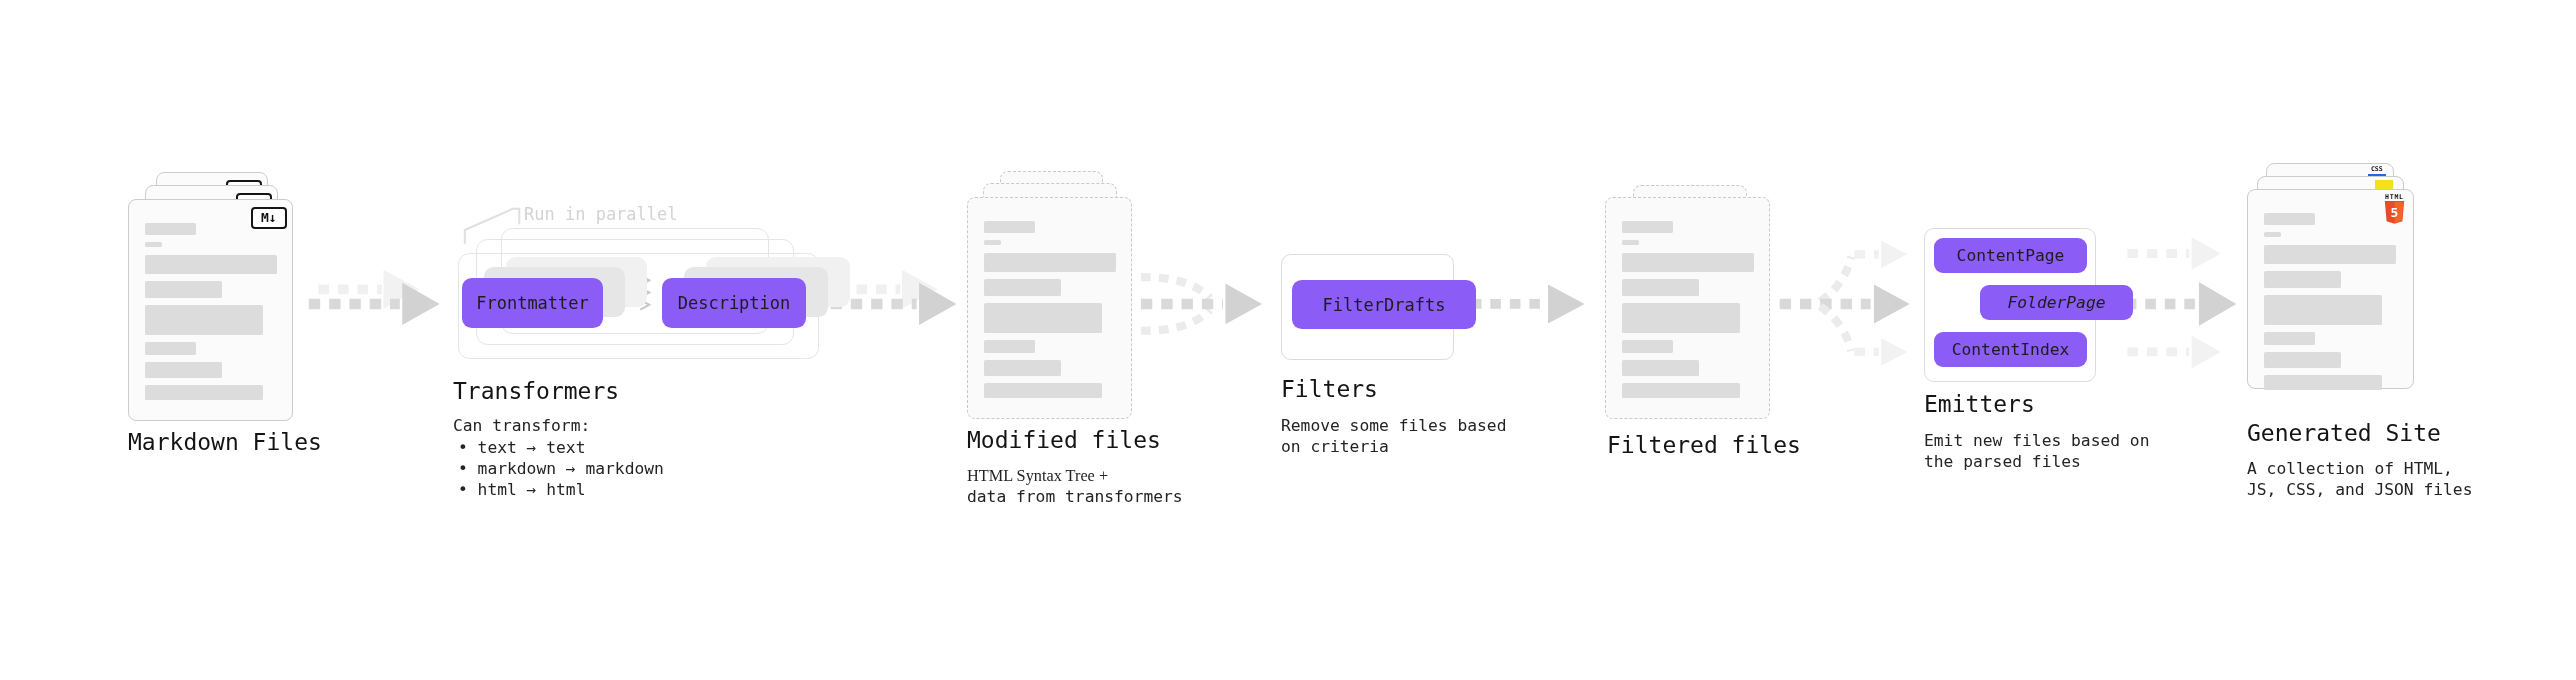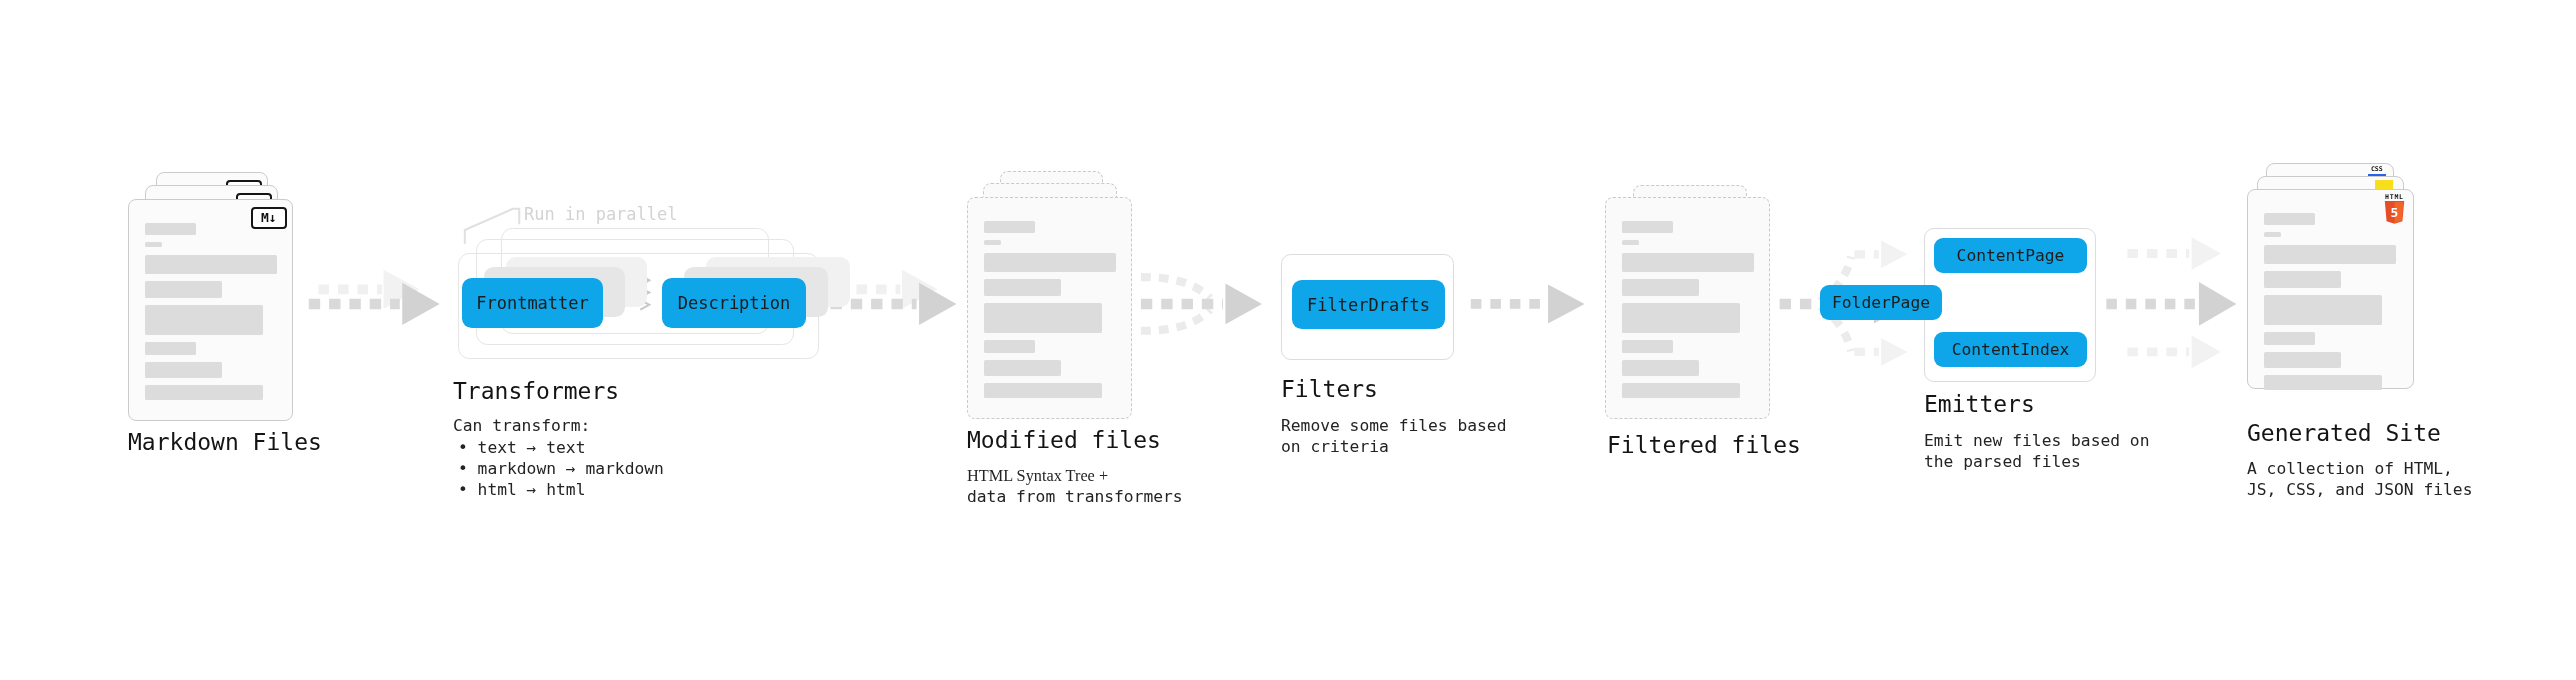--- a/index.html
+++ b/index.html
@@ -41,21 +41,21 @@
   .html5-badge .word{font-size:6.5px;font-weight:bold;color:#111;letter-spacing:0.8px;line-height:7.3px;display:block;}
 
   
   .frame{position:absolute;border:1.6px solid #e5e5e5;border-radius:11.4px;background:transparent;box-sizing:border-box;}
 
   
   .panel{position:absolute;background:#ffffff;border:1.6px solid #dcdcdc;border-radius:9.8px;box-sizing:border-box;}
 
   
   .pill{
-    position:absolute;background:#0ea5e9;border-radius:9.8px;
+    position:absolute;background:#8b5cf6;border-radius:9.8px;
     display:flex;align-items:center;justify-content:center;
     color:#1d1d1d;font-size:17px;white-space:nowrap;
   }
   .pill.small{font-size:16.3px;border-radius:9px;}
   .pill.ghost1{background:#e6e6e6;}
   .pill.ghost2{background:#f1f1f1;}
 
   
   .sec-title{position:absolute;font-size:23px;color:#141414;white-space:nowrap;}
   .cap{position:absolute;font-size:16.3px;line-height:21px;color:#232323;white-space:nowrap;}
@@ -206,21 +206,21 @@
           <div></div>
       </div>
     </div>
     <div class="sec-title" style="left:967px;top:427px;">Modified files</div>
     <div class="cap" style="left:967px;top:465px;font-family:Liberation Serif, serif;">HTML Syntax Tree +</div>
     <div class="cap" style="left:967px;top:486px;">data from transformers</div>
   </div>
 
   <div>
     <div class="panel" style="left:1281px;top:254px;width:173px;height:106px;"></div>
-    <div class="pill" style="left:1292px;top:280px;width:153px;height:49px;">
+    <div class="pill" style="left:1292px;top:280px;width:184px;height:49px;">
         <span>FilterDrafts</span>
       </div>
     <div class="sec-title" style="left:1281px;top:376px;">Filters</div>
     <div class="cap" style="left:1281px;top:415px;">Remove some files based</div>
     <div class="cap" style="left:1281px;top:436px;">on criteria</div>
   </div>
 
   <div>
     <div class="doc dashed" style="left:1633px;top:185px;width:114px;height:49px;"></div>
     <div class="doc dashed" style="left:1605px;top:197px;width:165px;height:222px;">
@@ -236,21 +236,21 @@
       </div>
     </div>
     <div class="sec-title" style="left:1607px;top:432px;">Filtered files</div>
   </div>
 
   <div>
     <div class="panel" style="left:1924px;top:228px;width:172px;height:154px;"></div>
     <div class="pill small" style="left:1934px;top:238px;width:153px;height:35px;">
         <span>ContentPage</span>
       </div>
-    <div class="pill small" style="left:1820px;top:285px;width:122px;height:35px;">
+    <div class="pill small" style="left:1980px;top:285px;width:153px;height:35px;font-style:italic;">
         <span>FolderPage</span>
       </div>
     <div class="pill small" style="left:1934px;top:332px;width:153px;height:35px;">
         <span>ContentIndex</span>
       </div>
     <div class="sec-title" style="left:1924px;top:391px;">Emitters</div>
     <div class="cap" style="left:1924px;top:430px;">Emit new files based on</div>
     <div class="cap" style="left:1924px;top:451px;">the parsed files</div>
   </div>
 

